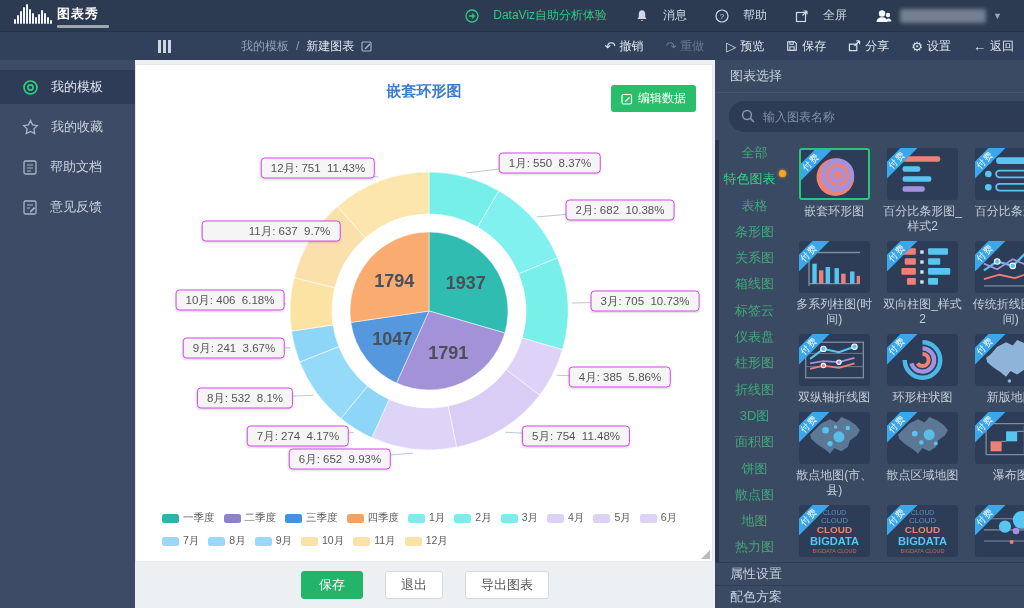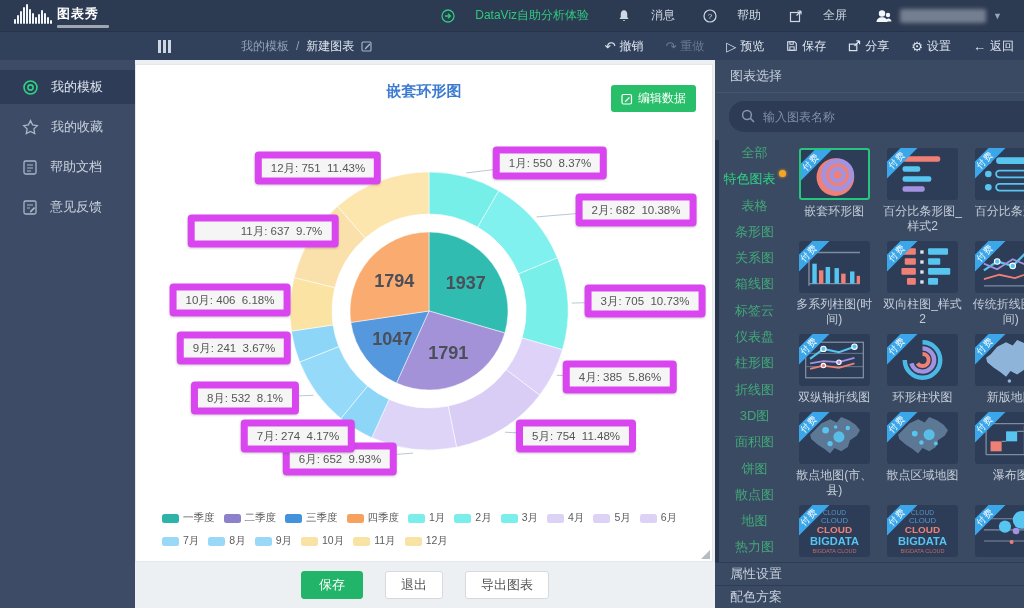--- a/index.html
+++ b/index.html
@@ -8,21 +8,21 @@
   .app { position:relative; width:1024px; height:608px; overflow:hidden; background:#edf0f3; }
 
   
   .topbar { position:absolute; left:0; top:0; width:1024px; height:32px; background:#2c3a52; display:flex; align-items:center; justify-content:space-between; border-bottom:1px solid #26334a; z-index:5;}
   .logo { display:flex; align-items:flex-start; margin-left:14px; cursor:pointer; }
   .logo-bars { display:flex; align-items:flex-end; gap:1px; height:20px; margin-right:5px;}
   .logo-bars i { display:block; width:2px; background:#f2f5f9; border-radius:1px;}
   .logo-text { color:#fff; font-size:13px; font-weight:bold; letter-spacing:1px; line-height:1;}
   .logo-sub { width:52px; height:3px; background:rgba(255,255,255,.55); margin-top:3px; border-radius:1px; filter:blur(.6px);}
   .top-right { display:flex; align-items:center; gap:28px; margin-right:22px; height:32px;}
-  .top-item { display:flex; align-items:center; gap:20px; color:#cfd8e4; font-size:12px; cursor:pointer;text-align:right; }
+  .top-item { display:flex; align-items:center; gap:14px; color:#cfd8e4; font-size:12px; cursor:pointer;text-align:right; }
   .top-item svg { display:block; }
   .promo { color:#2fc97f; }
   .user { display:flex; align-items:center; gap:7px; cursor:pointer;}
   .user-redacted { width:86px; height:14px; background:#8d97a6; border-radius:2px; filter:blur(2px); opacity:.75;}
   .caret { color:#9aa7ba; font-size:9px; }
 
   
   .toolbar { position:absolute; left:0; top:32px; width:1024px; height:28px; background:#31415c; display:flex; align-items:center; z-index:4;}
   .panel-toggle { display:flex; gap:2px; margin-left:158px; cursor:pointer;}
   .panel-toggle i { width:3px; height:13px; background:#cdd6e2; display:block;}
@@ -44,21 +44,21 @@
   .side-item svg { display:block; flex:none;}
 
   
   .main { position:absolute; left:135px; top:60px; width:580px; height:548px; background:#edf0f3;}
   .card { position:relative; margin:4px 2px 0 0; width:578px; height:498px; background:#fff; border:1px solid #e4e7eb; }
   .card-head { position:relative; height:48px;}
   .chart-title { position:absolute; left:0; right:0; top:17px; text-align:center; color:#3b7ad1; font-size:15px; font-weight:bold;}
   .edit-btn { position:absolute; right:16px; top:20px; height:27px; padding:0 10px; background:#29bf6a; color:#fff; font-size:12px; border:none; border-radius:3px; display:flex; align-items:center; gap:5px; cursor:pointer; font-family:inherit;}
   .chart { position:relative; height:390px; }
   .chart svg.plot { position:absolute; left:0; top:0;}
-  .mlabel { position:absolute; transform:translate(-50%,-50%); background:#f5f5f5; border:7px solid #d946ef; border-radius:4px; padding:2px 9px; font-size:11.5px; color:#555; white-space:nowrap; box-shadow:0 1px 2px rgba(0,0,0,.13);}
+  .mlabel { position:absolute; transform:translate(-50%,-50%); background:#f5f5f5; border:1px solid #d946ef; border-radius:4px; padding:2px 9px; font-size:11.5px; color:#555; white-space:nowrap; box-shadow:0 1px 2px rgba(0,0,0,.13);}
   .legend { padding:8px 20px 0 26px; }
   .legend-row { display:flex; align-items:center; margin-bottom:9px;}
   .lg-item { display:flex; align-items:center; margin-right:9px; cursor:pointer;}
   .lg-swatch { width:17px; height:9px; border-radius:2.5px; margin-right:4px; flex:none;}
   .lg-label { font-size:10.5px; color:#5b5b5b; white-space:nowrap;}
   .resize-handle { position:absolute; right:2px; bottom:2px; width:0; height:0; border-left:9px solid transparent; border-bottom:9px solid #b7bcc2; cursor:nwse-resize;}
 
   .footer-bar { position:relative; height:46px; display:flex; align-items:center; justify-content:center; gap:22px;}
   .f-btn { height:28px; padding:0 15px; font-size:13px; border-radius:3px; cursor:pointer; font-family:inherit; background:#fff; border:1px solid #d6dade; color:#555;}
   .f-btn.primary { background:#22b469; border-color:#22b469; color:#fff; padding:0 17px;}
@@ -292,30 +292,30 @@
             <path d="M293 198 L293.00 119.00 A79 79 0 0 1 368.88 219.98 Z" fill="#31bcb1" stroke="rgba(255,255,255,0.5)" stroke-width="1"></path>
             <text x="329.8" y="176.4" text-anchor="middle" font-size="18" font-weight="bold" fill="#4a4f58">1937</text>
             <path d="M293 198 L368.88 219.98 A79 79 0 0 1 260.48 270.00 Z" fill="#a392d8" stroke="rgba(255,255,255,0.5)" stroke-width="1"></path>
             <text x="312.3" y="245.8" text-anchor="middle" font-size="18" font-weight="bold" fill="#4a4f58">1791</text>
             <path d="M293 198 L260.48 270.00 A79 79 0 0 1 214.83 209.43 Z" fill="#5598de" stroke="rgba(255,255,255,0.5)" stroke-width="1"></path>
             <text x="256.3" y="231.7" text-anchor="middle" font-size="18" font-weight="bold" fill="#4a4f58">1047</text>
             <path d="M293 198 L214.83 209.43 A79 79 0 0 1 293.00 119.00 Z" fill="#f9ab70" stroke="rgba(255,255,255,0.5)" stroke-width="1"></path>
             <text x="258.2" y="173.9" text-anchor="middle" font-size="18" font-weight="bold" fill="#4a4f58">1794</text>
           </svg>
           <div class="mlabel" style="left: 414px; top: 50px;">1月: 550&nbsp;&nbsp;8.37%</div>
-          <div class="mlabel" style="left: 500px; top: 97px;">2月: 682&nbsp;&nbsp;10.38%</div>
+          <div class="mlabel" style="left: 484px; top: 97px;">2月: 682&nbsp;&nbsp;10.38%</div>
           <div class="mlabel" style="left: 509px; top: 188px;">3月: 705&nbsp;&nbsp;10.73%</div>
           <div class="mlabel" style="left: 484px; top: 264px;">4月: 385&nbsp;&nbsp;5.86%</div>
           <div class="mlabel" style="left: 440px; top: 323px;">5月: 754&nbsp;&nbsp;11.48%</div>
           <div class="mlabel" style="left: 204px; top: 346px;">6月: 652&nbsp;&nbsp;9.93%</div>
           <div class="mlabel" style="left: 162px; top: 323px;">7月: 274&nbsp;&nbsp;4.17%</div>
           <div class="mlabel" style="left: 109px; top: 285px;">8月: 532&nbsp;&nbsp;8.1%</div>
           <div class="mlabel" style="left: 98px; top: 235px;">9月: 241&nbsp;&nbsp;3.67%</div>
           <div class="mlabel" style="left: 94px; top: 187px;">10月: 406&nbsp;&nbsp;6.18%</div>
-          <div class="mlabel" style="left: 127px; top: 118px; padding-left: 46px;">11月: 637&nbsp;&nbsp;9.7%</div>
+          <div class="mlabel" style="left: 135px; top: 118px; padding-left: 46px;">11月: 637&nbsp;&nbsp;9.7%</div>
           <div class="mlabel" style="left: 182px; top: 55px;">12月: 751&nbsp;&nbsp;11.43%</div>
         </div>
       <div class="legend" id="legend">
           <div class="legend-row">
             <span class="lg-item">
               <span class="lg-swatch" style="background:#2db3a8"></span>
               <span class="lg-label">一季度</span>
             </span>
             <span class="lg-item">
               <span class="lg-swatch" style="background:#8e81cb"></span>

